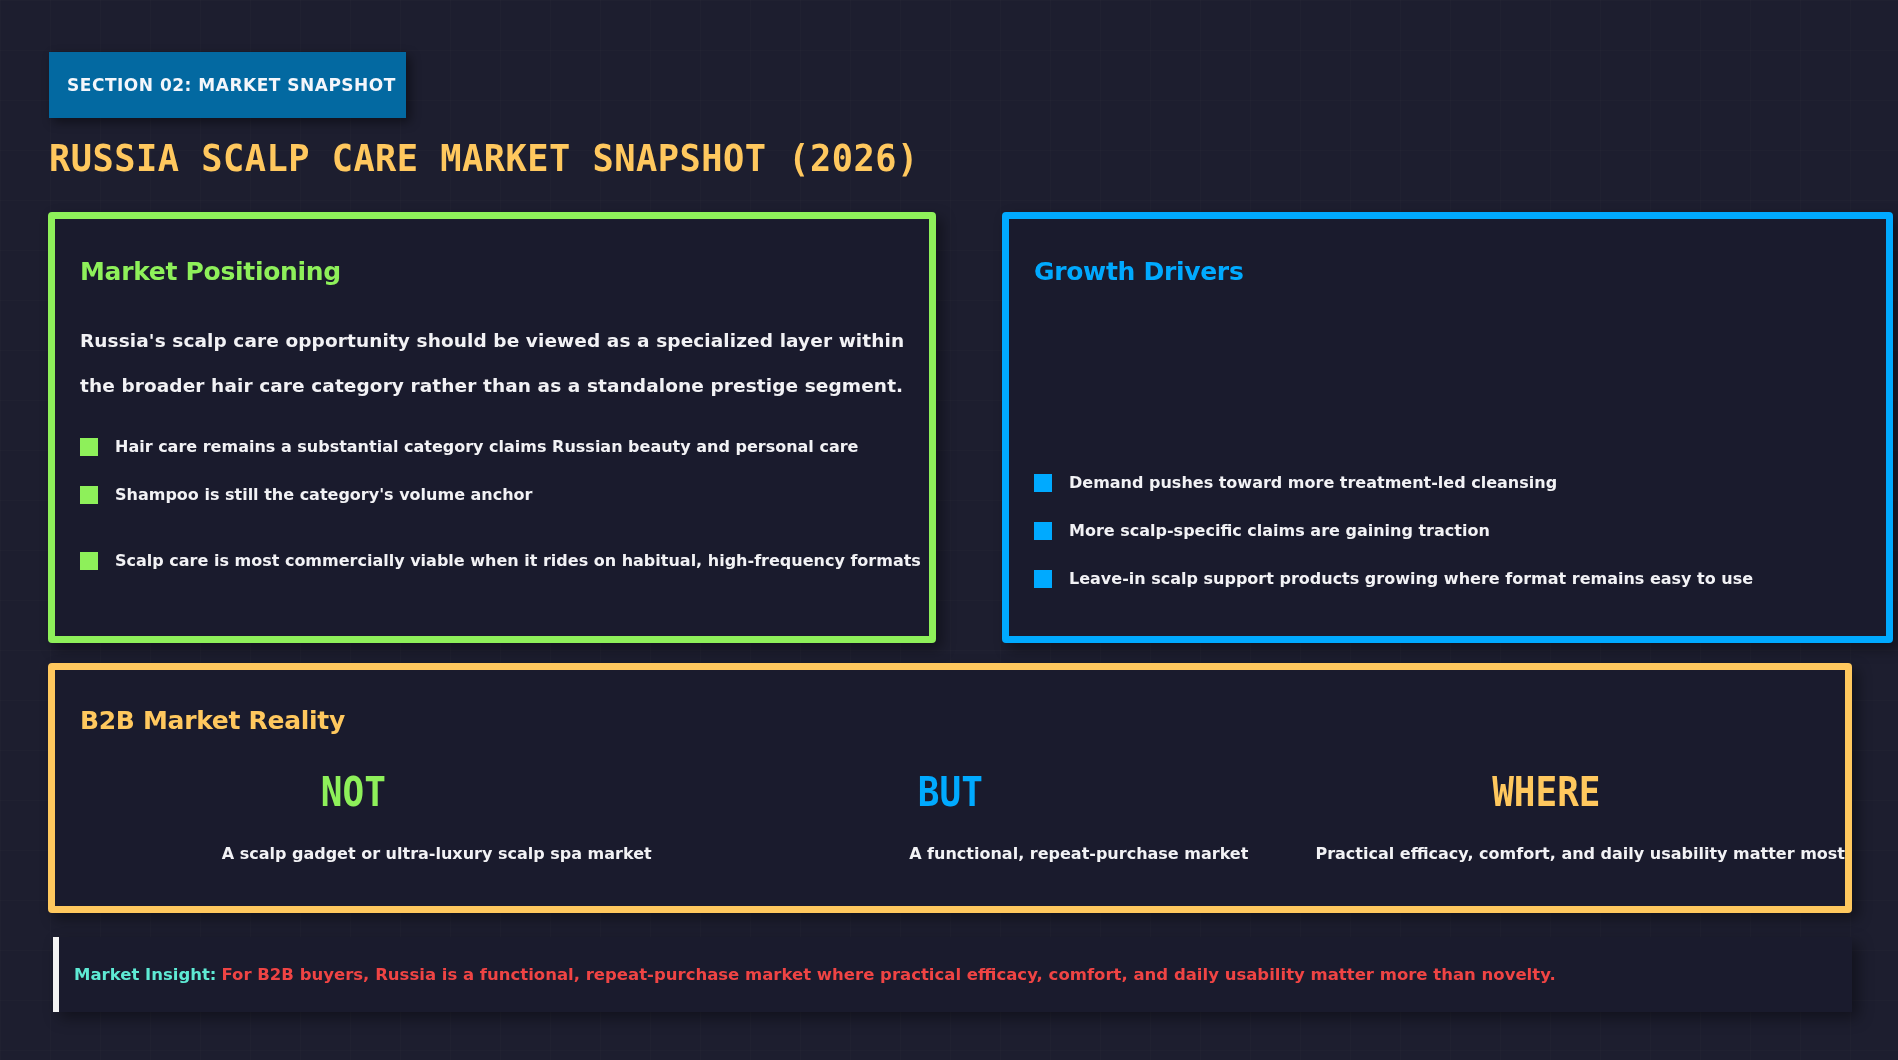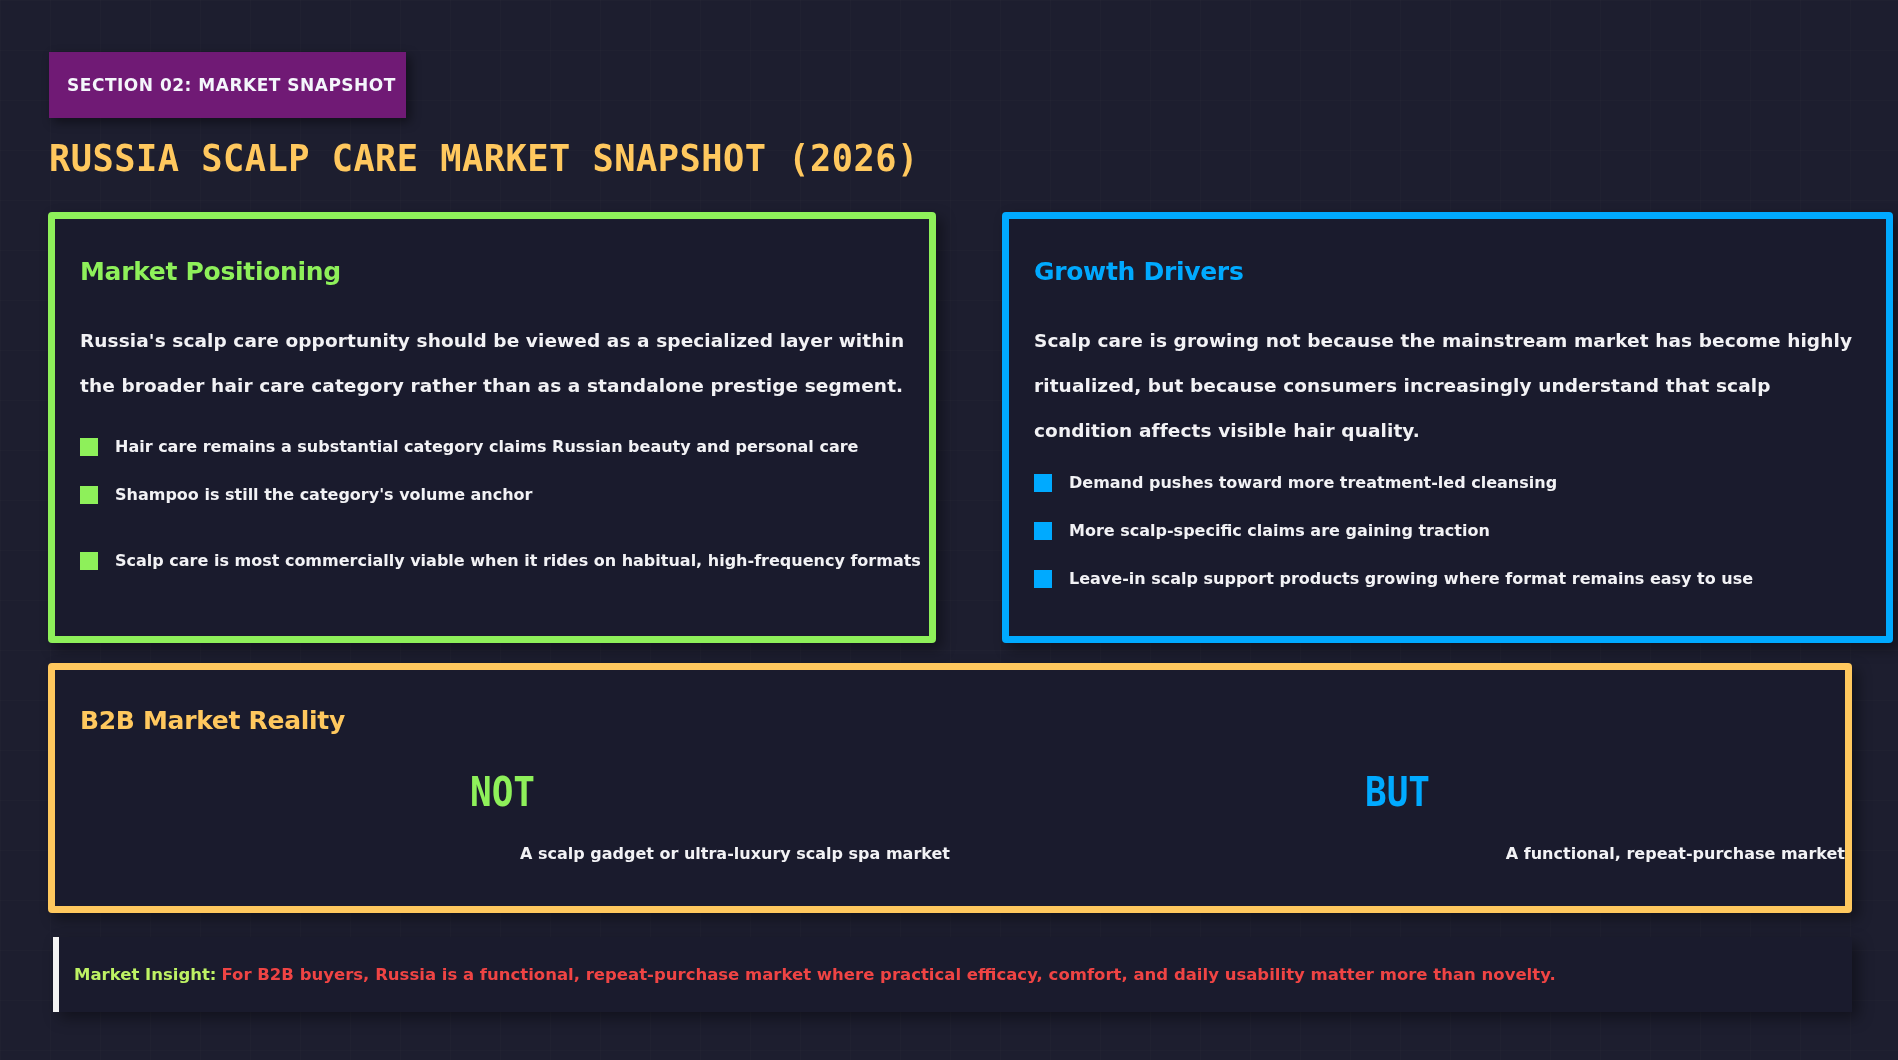--- a/index.html
+++ b/index.html
@@ -9,21 +9,21 @@
     background-image:
       linear-gradient(rgba(255,255,255,0.012) 1px, transparent 1px),
       linear-gradient(90deg, rgba(255,255,255,0.012) 1px, transparent 1px);
     background-size: 50px 50px;
     font-family: "DejaVu Sans Mono", "Liberation Mono", monospace;
     color: #f2f2f5;
     position: relative;
   }
   .badge {
     position: absolute; left: 49px; top: 52px; width: 357px; height: 66px;
-    background: #701a75;
+    background: #0369a1;
     box-shadow: 4px 4px 10px rgba(0,0,0,0.45);
     display: flex; align-items: center; justify-content: center;
     font-family: "DejaVu Sans", sans-serif; font-weight: bold;
     font-size: 17px; color: #f4f6fb; letter-spacing: 0.5px; padding-left: 8px;
   }
   .title {
     position: absolute; left: 49px; top: 136px;
     font-family: "DejaVu Sans Mono", monospace; font-weight: bold;
     font-size: 38px; color: #ffc85e; letter-spacing: 0.5px;
     white-space: nowrap; line-height: 44px; transform: scaleX(0.93); transform-origin: left;
@@ -67,21 +67,21 @@
     font-size: 16px; color: #f2f2f5; display: block; white-space: nowrap; text-align: right;
   }
   .insight {
     position: absolute; left: 53px; top: 937px; width: 1799px; height: 75px;
     background: #1a1b2d; border-left: 6px solid #f4f4f4;
     box-shadow: 6px 6px 14px rgba(0,0,0,0.4);
     display: flex; align-items: center; padding-left: 15px;
     font-family: "DejaVu Sans", sans-serif; font-weight: bold; font-size: 16.5px;
     white-space: nowrap;
   }
-  .insight .label { color: #bef264; margin-right: 5px; }
+  .insight .label { color: #5eead4; margin-right: 5px; }
   .insight .text { color: #ef4444; }
 </style>
 </head>
 <body>
 
 <div class="badge">SECTION 02: MARKET SNAPSHOT</div>
 <div class="title">RUSSIA SCALP CARE MARKET SNAPSHOT (2026)</div>
 
 <div class="box box-green">
   <h2 class="green">Market Positioning</h2>
@@ -97,21 +97,20 @@
     </div>
     <div class="bullet" style="top:332px">
       <span class="sq g"></span>
       <span>Scalp care is most commercially viable when it rides on habitual, high-frequency formats</span>
     </div>
   </div>
 </div>
 
 <div class="box box-blue">
   <h2 class="blue">Growth Drivers</h2>
-  <p class="lead">Scalp care is growing not because the mainstream market has become highly ritualized, but because consumers increasingly understand that scalp condition affects visible hair quality.</p>
   <div class="bullets">
     <div class="bullet" style="top:254px">
       <span class="sq b"></span>
       <span>Demand pushes toward more treatment-led cleansing</span>
     </div>
     <div class="bullet" style="top:302px">
       <span class="sq b"></span>
       <span>More scalp-specific claims are gaining traction</span>
     </div>
     <div class="bullet" style="top:350px">
@@ -125,19 +124,23 @@
   <h2 class="yellow" style="top:36px">B2B Market Reality</h2>
   <div class="cols">
     <div class="col">
       <span class="kw green">NOT</span>
       <span class="desc">A scalp gadget or ultra-luxury scalp spa market</span>
     </div>
     <div class="col">
       <span class="kw blue">BUT</span>
       <span class="desc">A functional, repeat-purchase market</span>
     </div>
+    <div class="col">
+      <span class="kw yellow">WHERE</span>
+      <span class="desc">Practical efficacy, comfort, and daily usability matter most</span>
+    </div>
   </div>
 </div>
 
 <div class="insight">
   <span class="label">Market Insight:</span>
   <span class="text">For B2B buyers, Russia is a functional, repeat-purchase market where practical efficacy, comfort, and daily usability matter more than novelty.</span>
 </div>
 
 </body></html>

